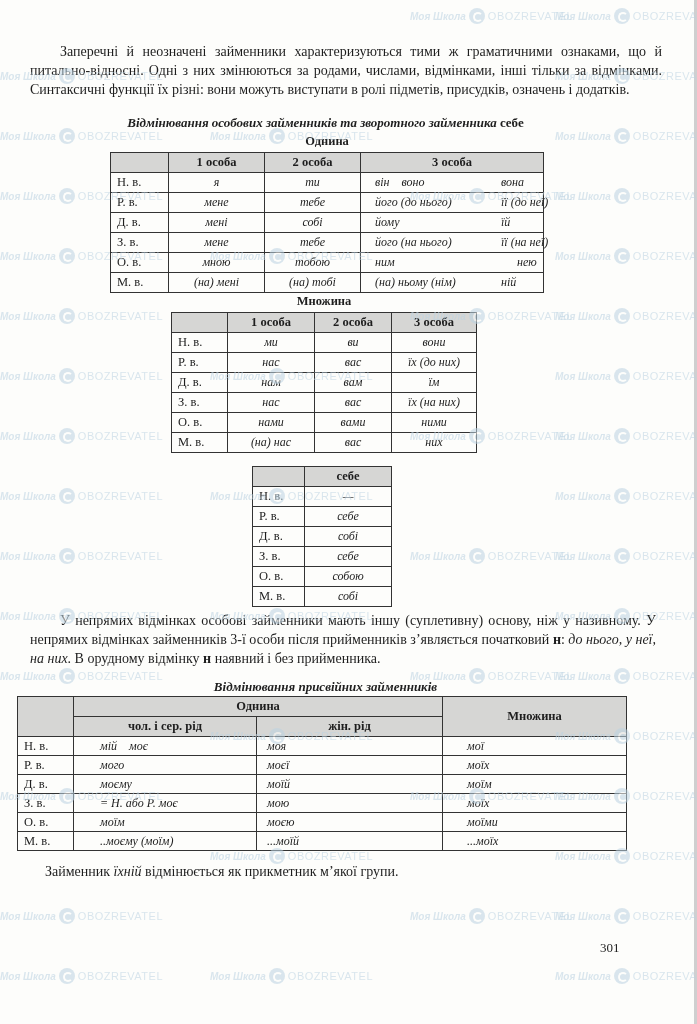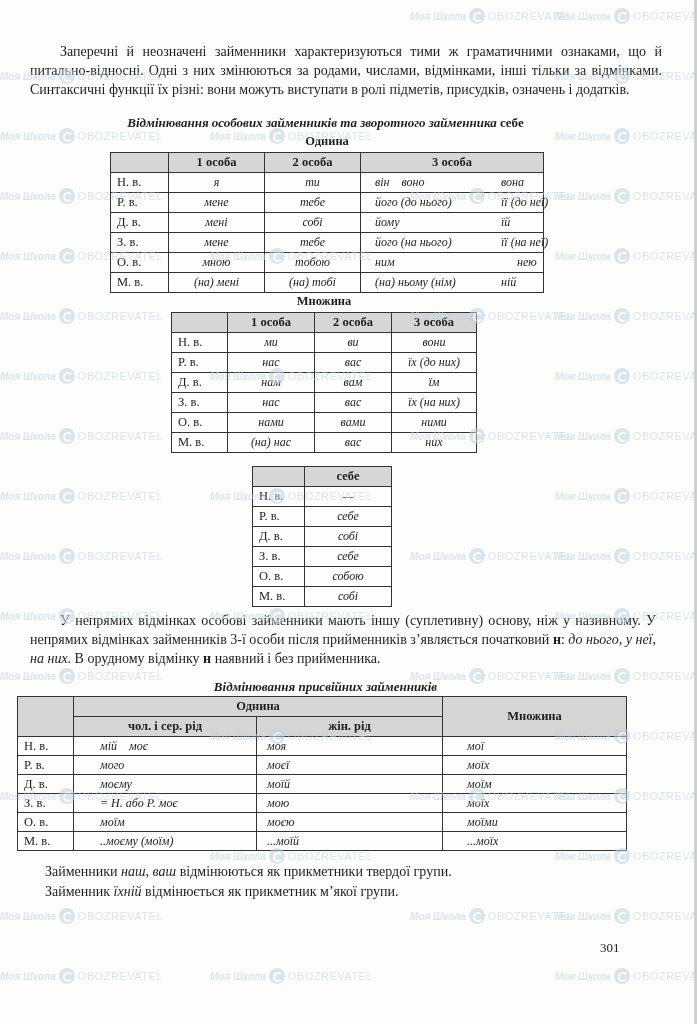--- a/index.html
+++ b/index.html
@@ -282,21 +282,20 @@
       <tr>
         <td class="case">М. в.</td>
         <td class="it-l" style="white-space: pre;">..моєму (моїм)</td>
         <td class="it-l2">...моїй</td>
         <td class="it-l3">...моїх</td>
       </tr>
     </tbody>
 </table>
 
 <div class="para" style="left:45px; top:862px; width:600px; line-height:20px;">
-  <p><span>Займенники </span><i>наш</i><span>, </span><i>ваш</i><span> відмінюються як прикметники твердої групи.</span></p>
   <p><span>Займенник </span><i>їхній</i><span> відмінюється як прикметник м’якої групи.</span></p>
 </div>
 
 <div class="pagenum">301</div>
 <div class="edge-shadow"></div>
 
 <div class="wm-layer" id="wm-layer">
     <div class="wm" style="left: 410px; top: 8px;">
       <span class="ms">Моя Школа</span>
       <span class="dot"></span>

